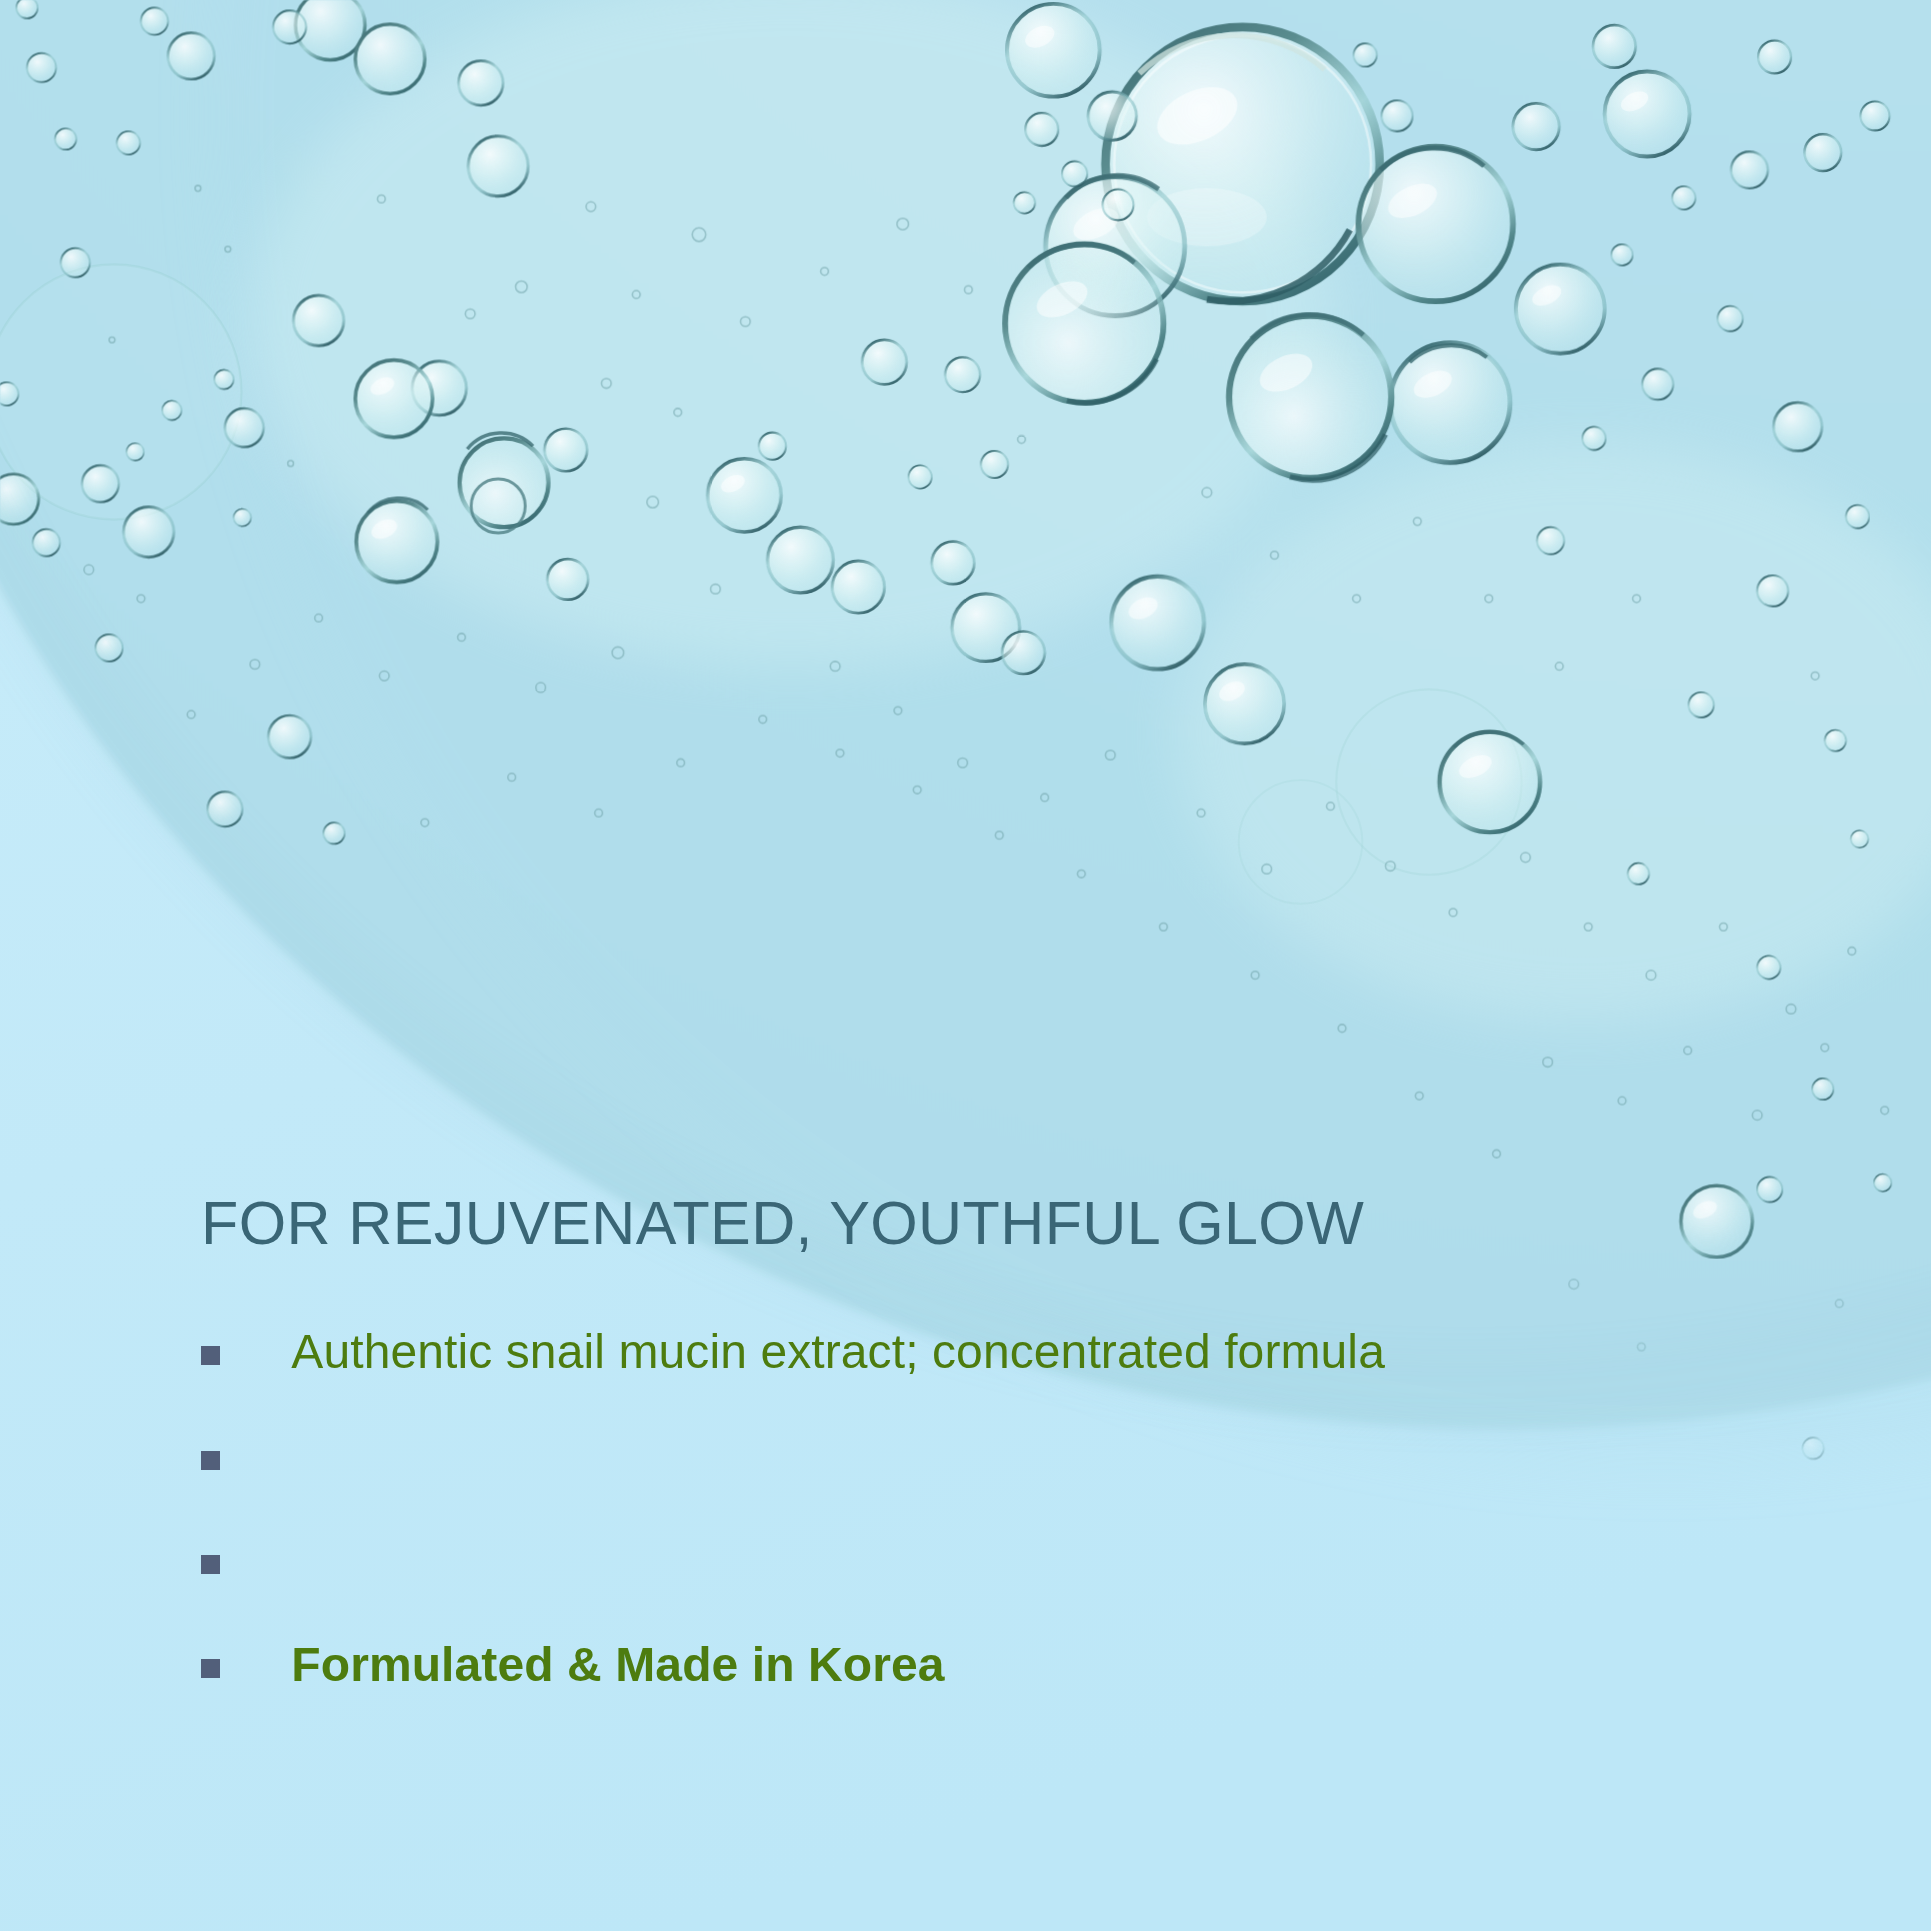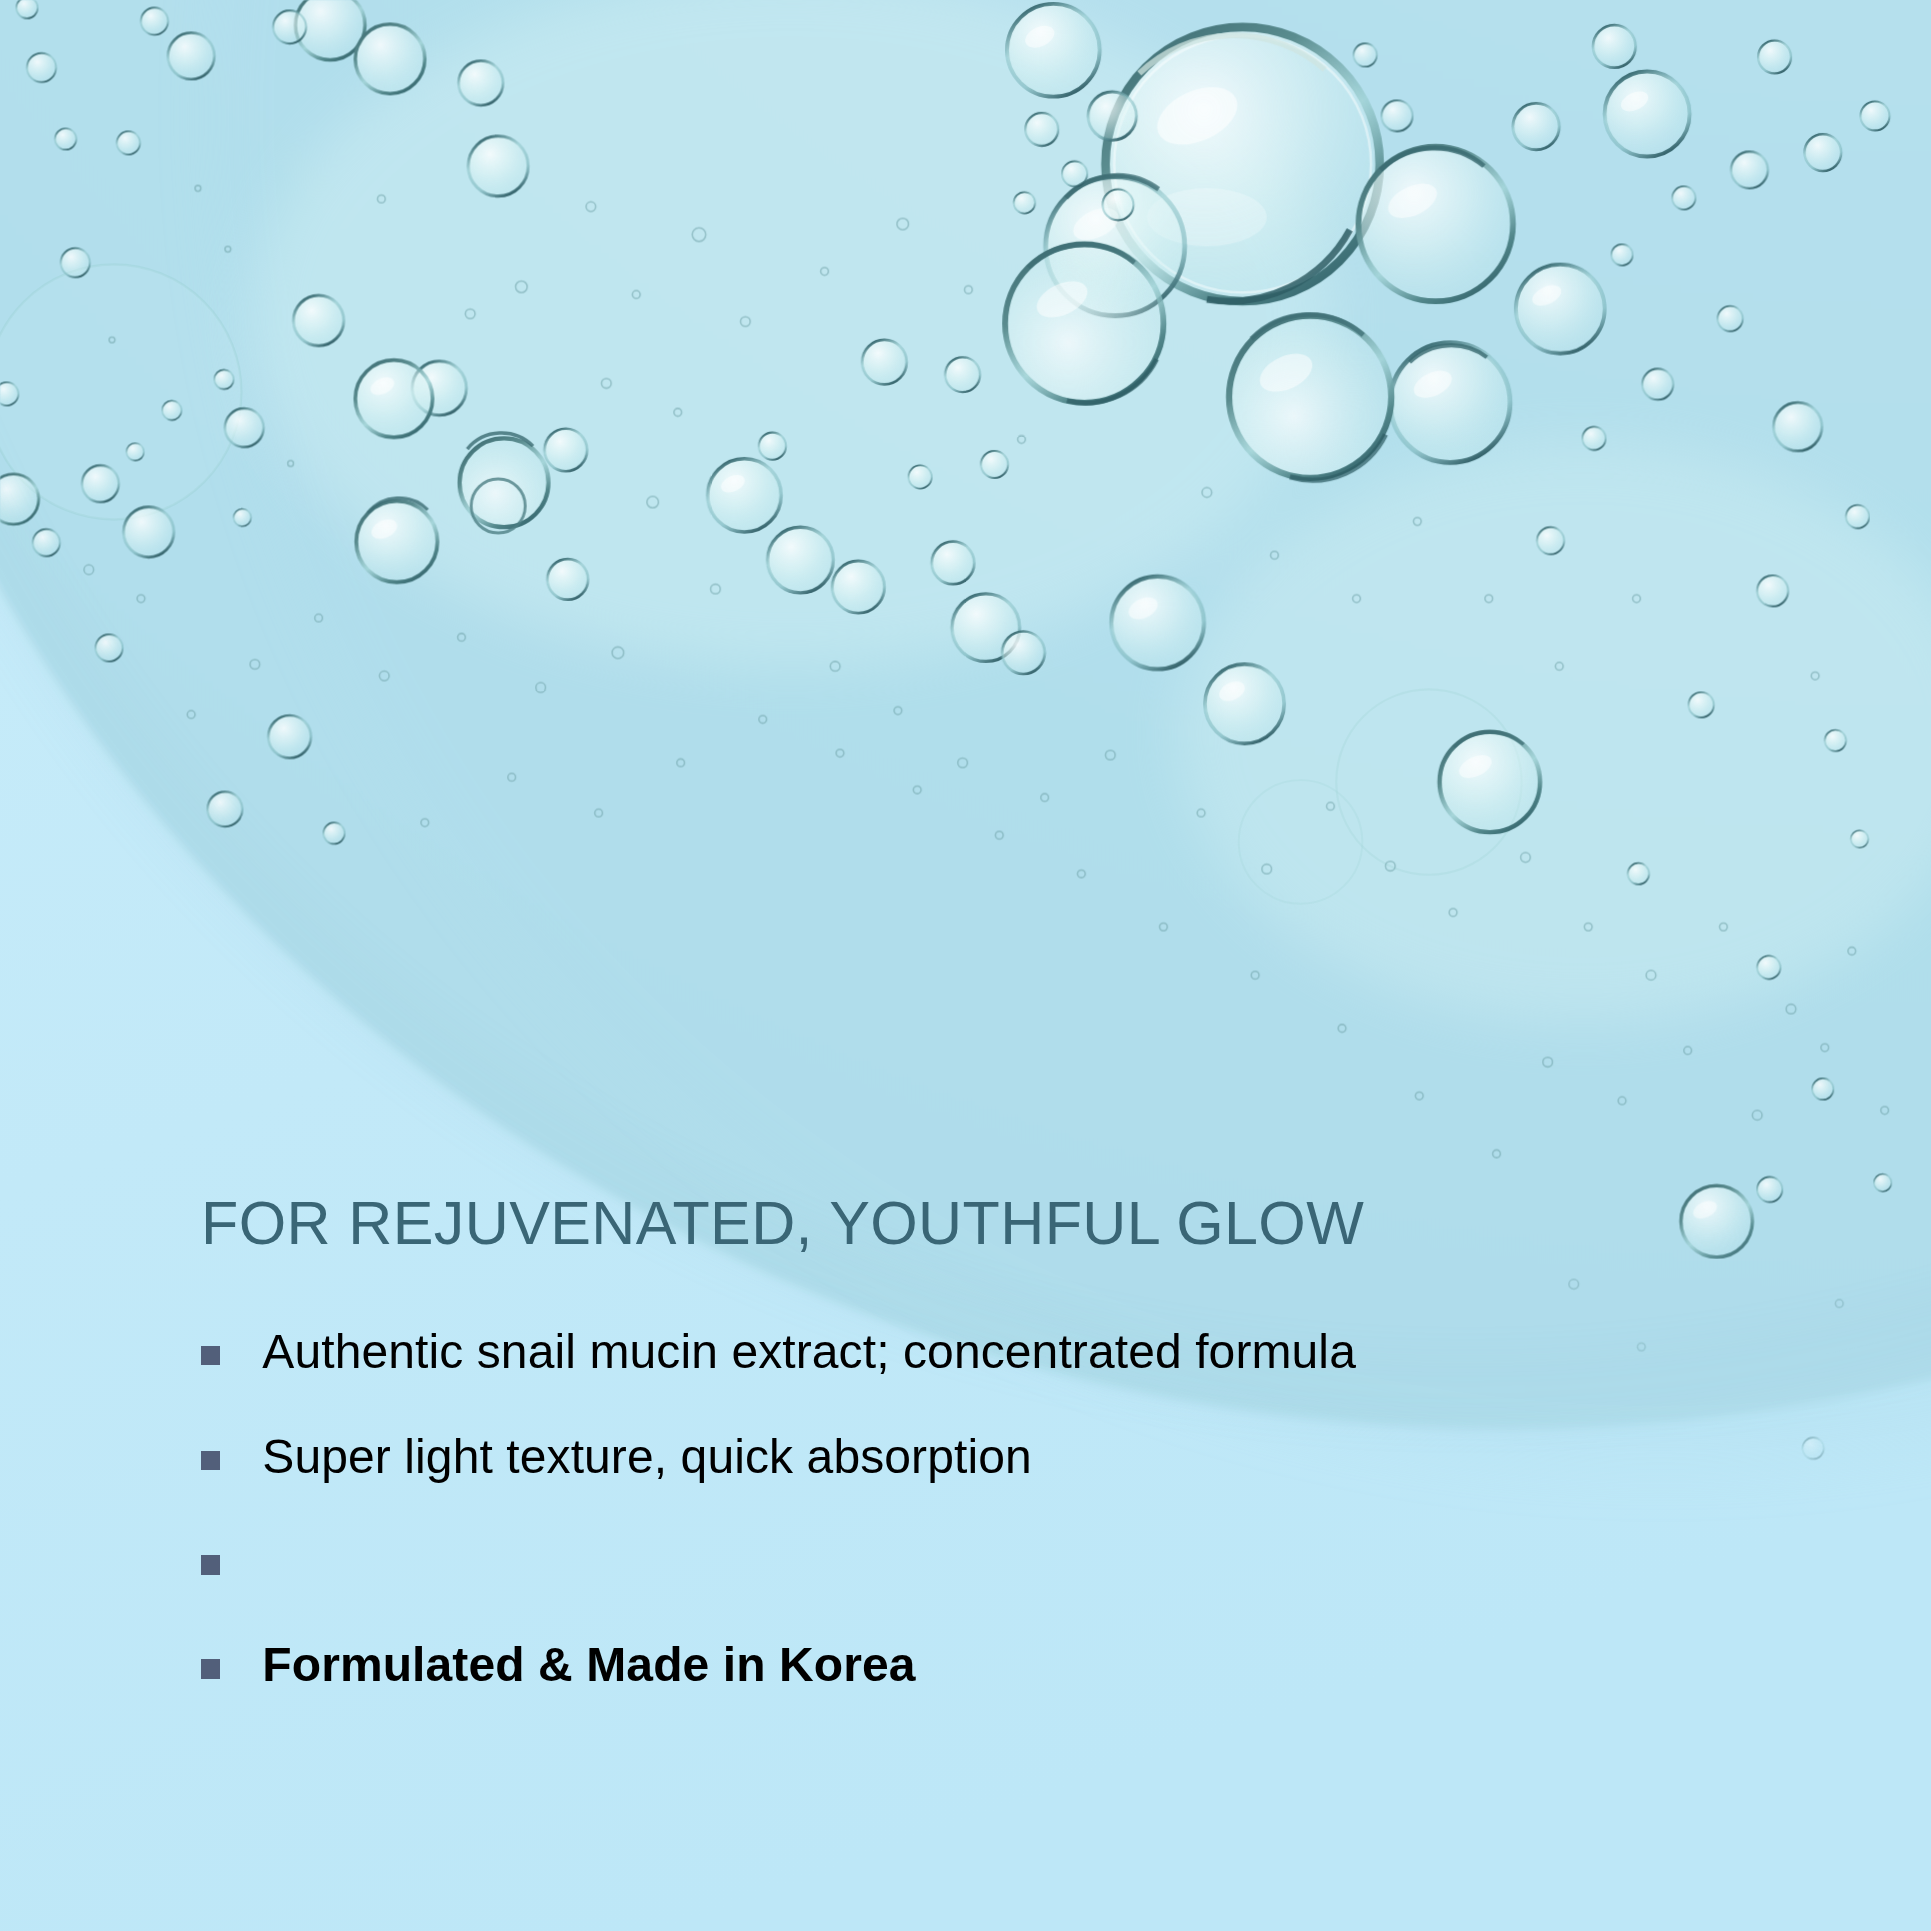--- a/index.html
+++ b/index.html
@@ -62,24 +62,25 @@
     height:19.3px;
     background:#525f7a;
     margin-top:21px;
     margin-right:42px;
     flex:0 0 19.3px;
   }
 
   .bullet-text {
     font-size:48px;
     line-height:1.14;
-    color:#000000;
+    color:#4d7c0f;
     font-weight:400;
     letter-spacing:0.1px;
     white-space:nowrap;
+    margin-left:29px;
   }
 
   .bullet-row.is-bold .bullet-text { font-weight:700; }
 
 </style>
 </head>
 <body>
 
 <div id="stage">
 
@@ -668,21 +669,20 @@
 
     <ul class="bullets" style="list-style:none;">
 
       <li class="bullet-row">
         <span class="bullet-marker"></span>
         <span class="bullet-text">Authentic snail mucin extract; concentrated formula</span>
       </li>
 
       <li class="bullet-row">
         <span class="bullet-marker"></span>
-        <span class="bullet-text">Super light texture, quick absorption</span>
       </li>
 
       <li class="bullet-row">
         <span class="bullet-marker"></span>
       </li>
 
       <li class="bullet-row is-bold">
         <span class="bullet-marker"></span>
         <span class="bullet-text">Formulated &amp; Made in Korea</span>
       </li>

